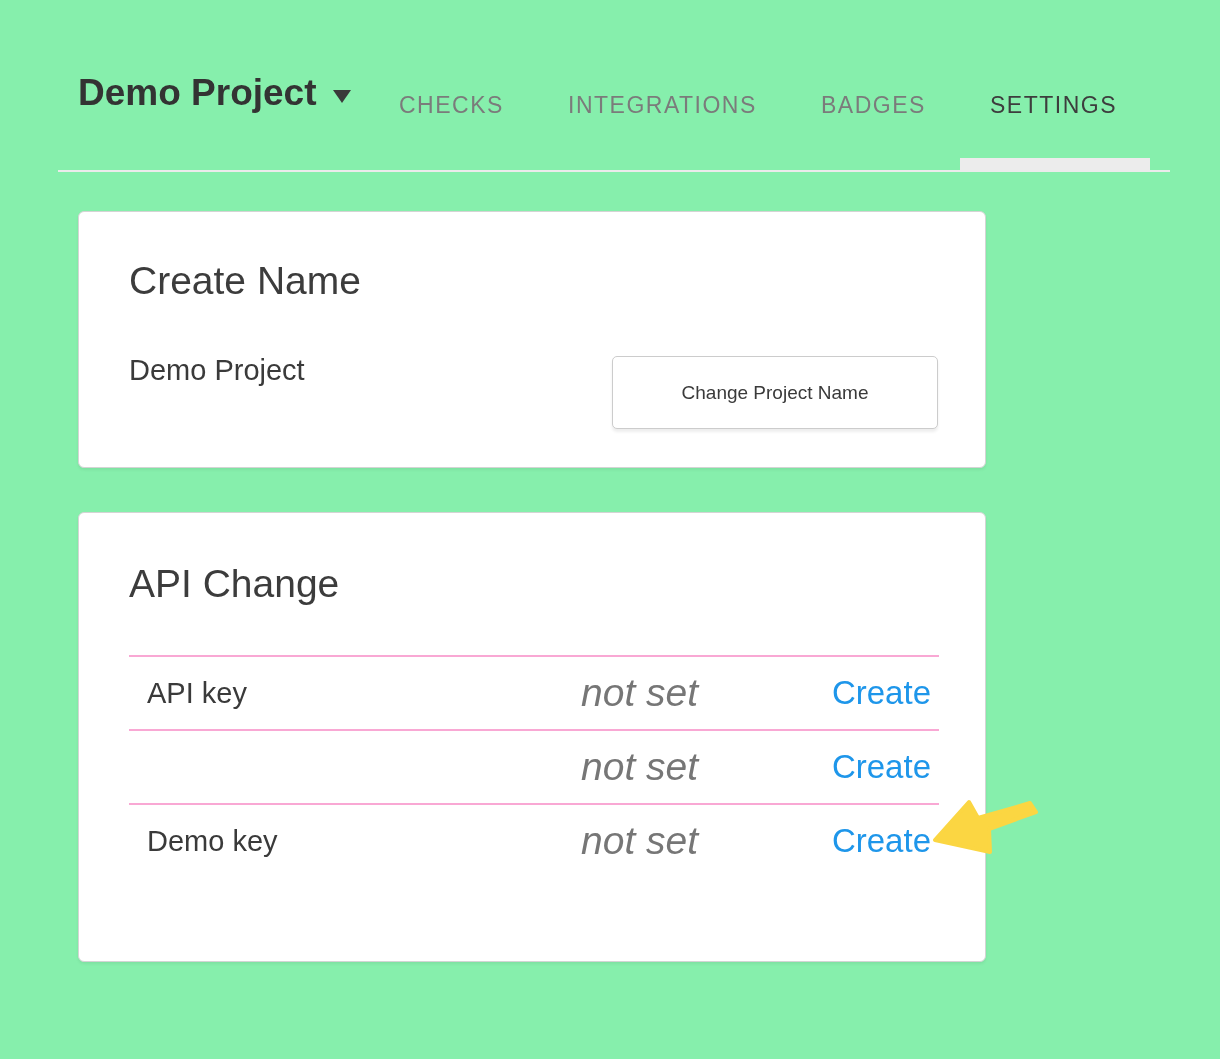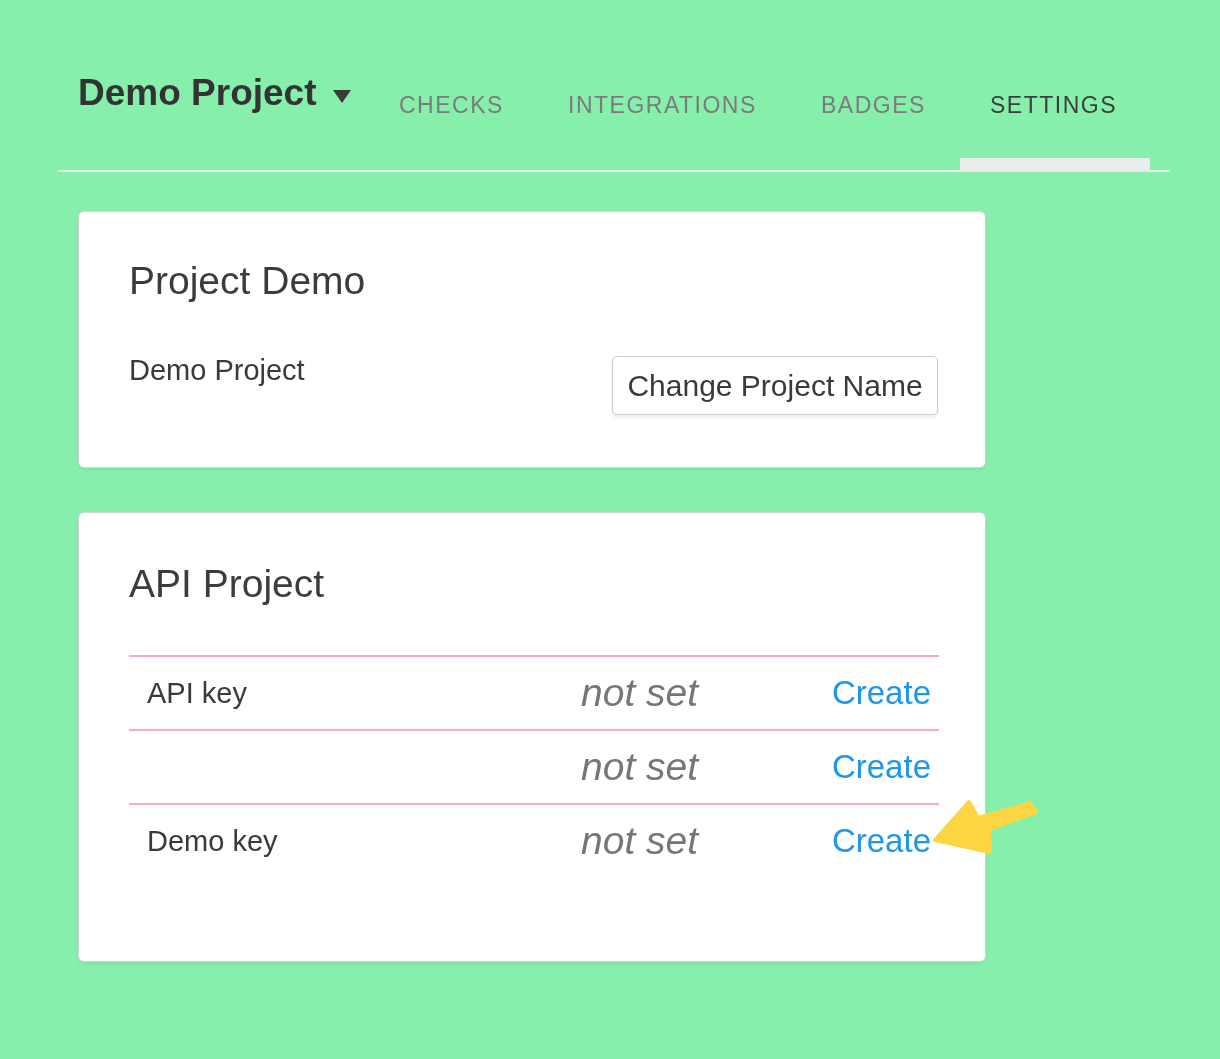--- a/index.html
+++ b/index.html
@@ -97,27 +97,27 @@
     left: 50px;
     top: 142px;
     font-size: 29px;
     color: #3a3a3a;
   }
   .change-btn {
     position: absolute;
     left: 533px;
     top: 144px;
     width: 326px;
-    height: 59px;
+    height: 73px;
     background: #ffffff;
     border: 1.5px solid #cccccc;
     border-radius: 5px;
     box-shadow: 0 3px 3px rgba(0,0,0,0.07);
     font-family: "Liberation Sans", sans-serif;
-    font-size: 30px;
+    font-size: 19px;
     color: #3a3a3a;
     cursor: pointer;
   }
 
   
   .api-table {
     position: absolute;
     left: 50px;
     top: 142px;
     width: 810px;
@@ -175,27 +175,27 @@
 
   <a class="nav-item" style="left:399px">CHECKS</a>
   <a class="nav-item" style="left:568px">INTEGRATIONS</a>
   <a class="nav-item" style="left:821px">BADGES</a>
   <a class="nav-item active" style="left:990px">SETTINGS</a>
 
   <div class="tab-indicator"></div>
   <div class="header-rule"></div>
 
   <div class="card" id="card-project-name">
-    <h2 class="card-title">Project Demo</h2>
+    <h2 class="card-title">Create Name</h2>
     <span class="current-name">Demo Project</span>
     <button class="change-btn">Change Project Name</button>
   </div>
 
   <div class="card" id="card-api-access">
-    <h2 class="card-title">API Project</h2>
+    <h2 class="card-title">API Change</h2>
 
     <div class="api-table">
 
       <div class="api-row">
         <span class="api-label">API key</span>
         <span class="api-value">not set</span>
         <a class="api-action" href="#">Create</a>
       </div>
 
       <div class="api-row">

